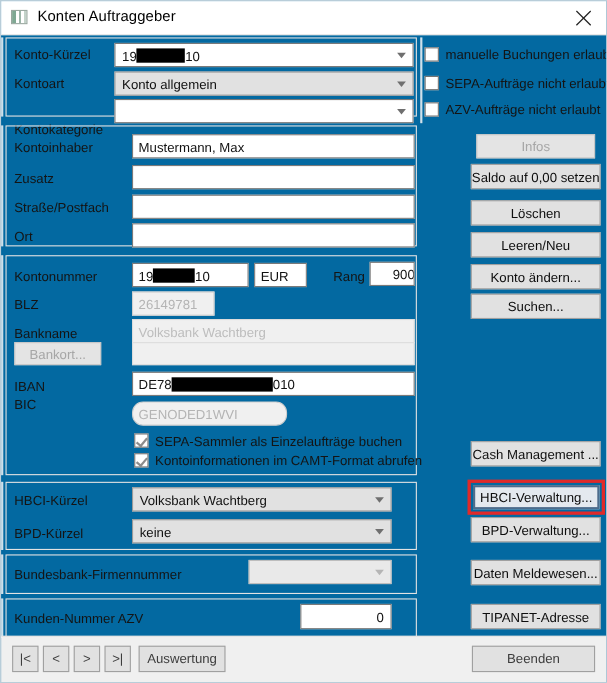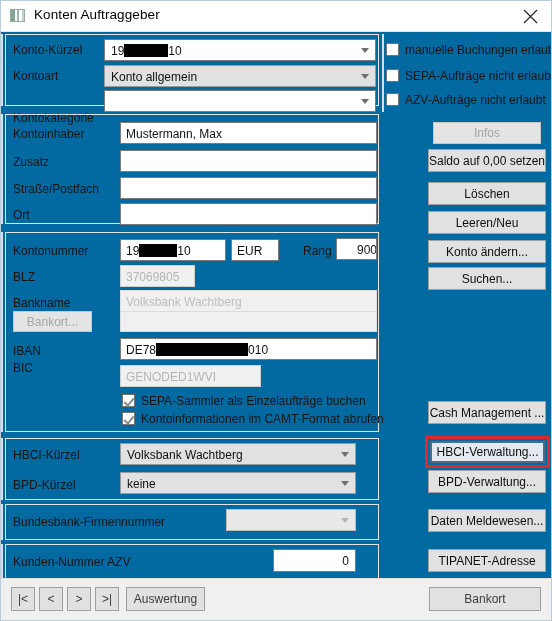--- a/index.html
+++ b/index.html
@@ -238,35 +238,35 @@
 
   <div class="lbl" style="left:12px;top:243px;">Kontonummer</div>
   <div class="field" style="left:119px;top:238px;width:106px;height:22px;">
     <span>19</span><span class="redact" style="width:38px;"></span><span>10</span>
   </div>
   <div class="field" style="left:230px;top:238px;width:48px;height:22px;">EUR</div>
   <div class="lbl" style="left:302px;top:243px;">Rang</div>
   <div class="field numeric" style="left:335px;top:237px;width:41px;height:22px;padding-left:20px;">9000</div>
 
   <div class="lbl" style="left:12px;top:269px;">BLZ</div>
-  <div class="field disabled" style="left:119px;top:264px;width:75px;height:22px;">37069805</div>
+  <div class="field disabled" style="left:119px;top:264px;width:75px;height:22px;">26149781</div>
 
   <div class="lbl" style="left:12px;top:295px;">Bankname</div>
   <div class="field disabled-flat" style="left:119px;top:289px;width:257px;height:22px;">Volksbank Wachtberg</div>
 
   <div class="btn disabled" style="left:12px;top:310px;width:79px;height:21px;">Bankort...</div>
   <div class="field disabled-flat" style="left:119px;top:310px;width:257px;height:21px;"></div>
 
   <div class="lbl" style="left:12px;top:343px;">IBAN</div>
   <div class="field" style="left:119px;top:337px;width:257px;height:22px;">
     <span>DE78</span><span class="redact" style="width:92px;"></span><span>010</span>
   </div>
 
   <div class="lbl" style="left:12px;top:360px;">BIC</div>
-  <div class="field disabled" style="left:119px;top:364px;width:141px;height:22px;">GENODED1WVI</div>
+  <div class="field disabled" style="left:119px;top:364px;width:141px;height:22px;border-radius:10px;">GENODED1WVI</div>
 
   <div class="cbrow" style="left:121px;top:393px;">
     <span class="cbox checked"></span><span>SEPA-Sammler als Einzelaufträge buchen</span>
   </div>
   <div class="cbrow" style="left:121px;top:411px;">
     <span class="cbox checked"></span><span>Kontoinformationen im CAMT-Format abrufen</span>
   </div>
 
   <div class="leftrail" style="top:437px;height:62px;"></div>
   <div class="panel" style="left:4px;top:437px;width:374px;height:62px;"></div>
@@ -314,16 +314,16 @@
 
   <div class="btn" style="left:427px;top:508px;width:118px;height:23px;">Daten Meldewesen...</div>
   <div class="btn" style="left:427px;top:548px;width:118px;height:23px;">TIPANET-Adresse</div>
 
   <div id="bottombar">
     <div class="navbtn" style="left:10px;top:8px;width:24px;height:24px;">|&lt;</div>
     <div class="navbtn" style="left:38px;top:8px;width:24px;height:24px;">&lt;</div>
     <div class="navbtn" style="left:66px;top:8px;width:24px;height:24px;">&gt;</div>
     <div class="navbtn" style="left:94px;top:8px;width:24px;height:24px;">&gt;|</div>
     <div class="navbtn" style="left:125px;top:8px;width:79px;height:24px;">Auswertung</div>
-    <div class="navbtn" style="left:428px;top:8px;width:112px;height:24px;">Bankort</div>
+    <div class="navbtn" style="left:428px;top:8px;width:112px;height:24px;">Beenden</div>
   </div>
 
 </div>
 
 </body></html>

